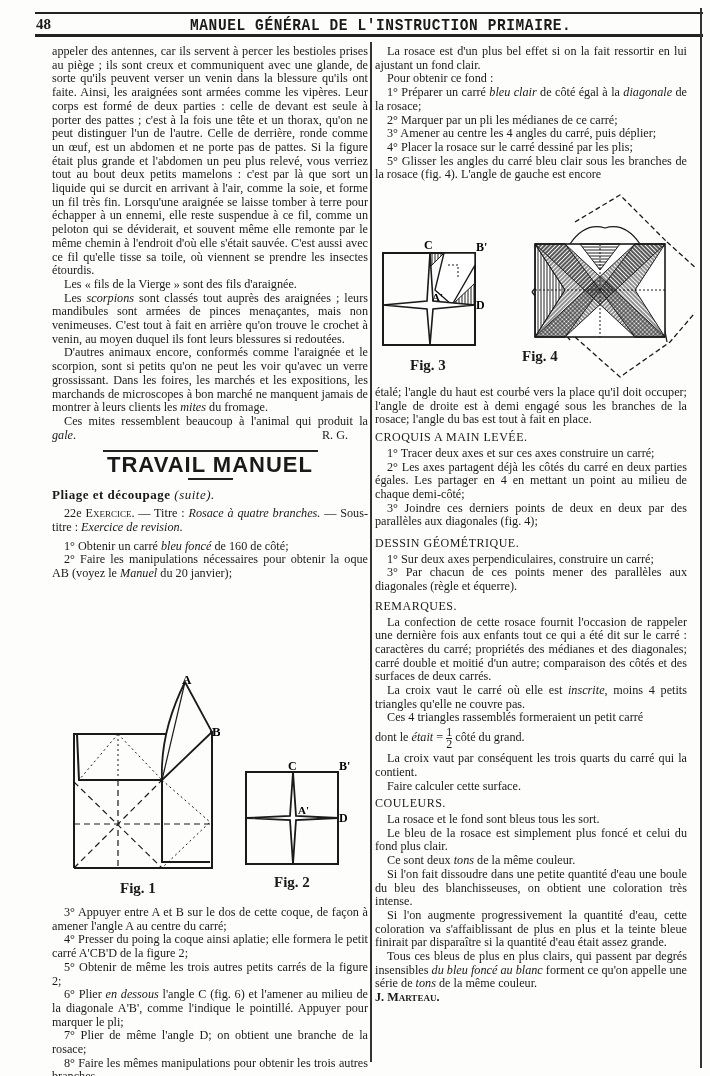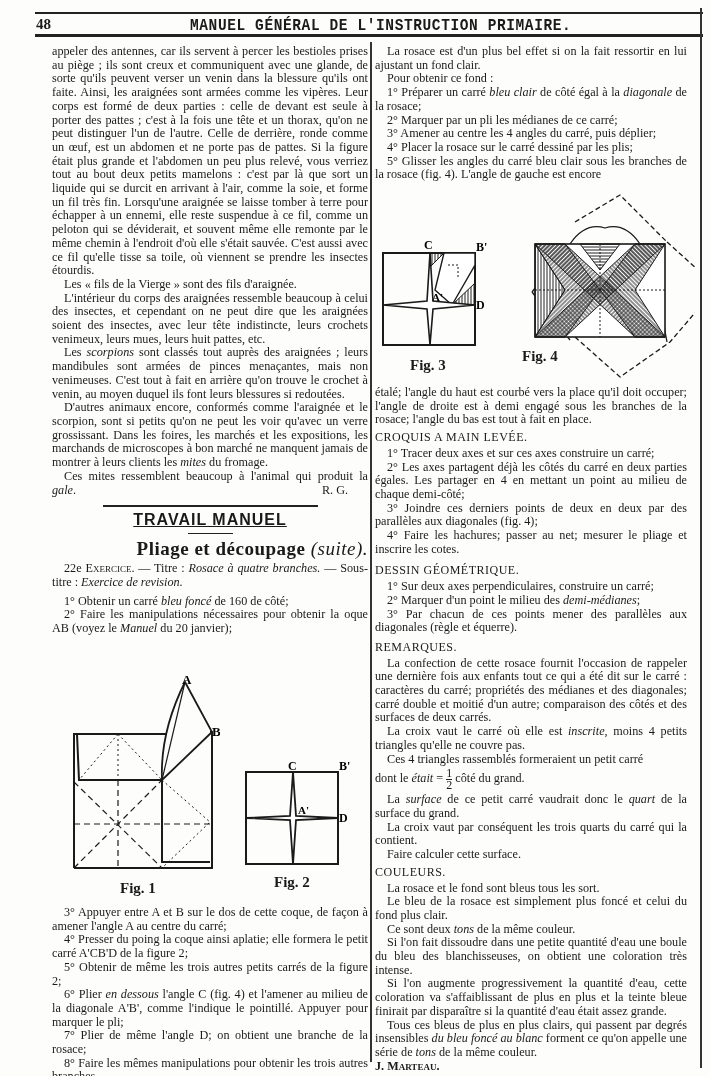--- a/index.html
+++ b/index.html
@@ -13,24 +13,24 @@
   .runhead { position:absolute; left:190px; top:16px; font-size:14.5px; font-weight:bold; letter-spacing:0.6px;
              font-family:"Liberation Mono","DejaVu Sans Mono",monospace; transform:scaleY(1.2); transform-origin:top left;}
   .col { position:absolute; font-size:12.2px; line-height:13.7px; text-align:justify; }
   .col p { margin:0; }
   .ind { text-indent:12px; }
   .colL { left:52px; top:45px; width:316px; }
   .colR { left:375px; top:45px; width:312px; }
   .vrule { position:absolute; left:370px; top:42px; width:2px; height:1020px; background:#333; }
   .sig { }
   .hr-short { width:215px; height:2px; background:#222; margin:8px auto 6px; }
-  .big-title { font-family:"Liberation Sans","DejaVu Sans",sans-serif; font-weight:bold; font-size:16px;
-               text-align:center; letter-spacing:1px; margin-top:6px;text-decoration:underline; }
+  .big-title { font-family:"Liberation Sans","DejaVu Sans",sans-serif; font-weight:bold; font-size:22px;
+               text-align:center; letter-spacing:1px; margin-top:6px; }
   .tiny-rule { width:45px; height:1.5px; background:#222; margin:6px auto 8px; }
-  .subtitle { text-align:right; font-weight:bold; font-size:19px; letter-spacing:0.5px; margin-bottom:6px;}
+  .subtitle { text-align:left; font-weight:bold; font-size:13px; letter-spacing:0.5px; margin-bottom:6px;}
   .sect { font-size:12px; letter-spacing:0.5px; margin:4px 0 2px; }
   .fig { position:absolute; }
   .figlabel { font-size:15px; font-weight:bold; font-family:"Liberation Serif",serif; }
   .sc { font-variant:small-caps; }
   .frac { display:inline-block; vertical-align:middle; text-align:center; line-height:11px; font-size:12px; }
   .frac span { display:block; }
   .frac .den { border-top:1px solid #222; }
 </style>
 </head>
 <body>
@@ -39,21 +39,20 @@
   <div class="rule-top"></div>
   <div class="pagenum">48</div>
   <div class="runhead">MANUEL GÉNÉRAL DE L'INSTRUCTION PRIMAIRE.</div>
   <div class="rule-bot"></div>
   <div class="edge"></div>
   <div class="vrule"></div>
 
   <div class="col colL">
     <p>appeler des antennes, car ils servent à percer les bestioles prises au piège ; ils sont creux et communiquent avec une glande, de sorte qu'ils peuvent verser un venin dans la blessure qu'ils ont faite. Ainsi, les araignées sont armées comme les vipères. Leur corps est formé de deux parties : celle de devant est seule à porter des pattes ; c'est à la fois une tête et un thorax, qu'on ne peut distinguer l'un de l'autre. Celle de derrière, ronde comme un œuf, est un abdomen et ne porte pas de pattes. Si la figure était plus grande et l'abdomen un peu plus relevé, vous verriez tout au bout deux petits mamelons : c'est par là que sort un liquide qui se durcit en arrivant à l'air, comme la soie, et forme un fil très fin. Lorsqu'une araignée se laisse tomber à terre pour échapper à un ennemi, elle reste suspendue à ce fil, comme un peloton qui se déviderait, et souvent même elle remonte par le même chemin à l'endroit d'où elle s'était sauvée. C'est aussi avec ce fil qu'elle tisse sa toile, où viennent se prendre les insectes étourdis.</p>
     <p class="ind">Les « fils de la Vierge » sont des fils d'araignée.</p>
-    <p class="ind">L'intérieur du corps des araignées ressemble beaucoup à celui des insectes, et cependant on ne peut dire que les araignées soient des insectes, avec leur tête indistincte, leurs crochets venimeux, leurs mues, leurs huit pattes, etc.</p>
     <p class="ind"><span>Les </span><i>scorpions</i><span> sont classés tout auprès des araignées ; leurs mandibules sont armées de pinces menaçantes, mais non venimeuses. C'est tout à fait en arrière qu'on trouve le crochet à venin, au moyen duquel ils font leurs blessures si redoutées.</span></p>
     <p class="ind"><span>D'autres animaux encore, conformés comme l'araignée et le scorpion, sont si petits qu'on ne peut les voir qu'avec un verre grossissant. Dans les foires, les marchés et les expositions, les marchands de microscopes à bon marché ne manquent jamais de montrer à leurs clients les </span><i>mites</i><span> du fromage.</span></p>
     <p class="ind"><span>Ces mites ressemblent beaucoup à l'animal qui produit la </span><i>gale</i><span>.</span><span style="float:right;margin-right:20px">R. G.</span></p>
 
     <div class="hr-short"></div>
     <div class="big-title">TRAVAIL MANUEL</div>
     <div class="tiny-rule"></div>
     <div class="subtitle"><span>Pliage et découpage</span> <i style="font-weight:normal">(suite).</i></div>
 
     <p class="ind"><span>22e</span> <span class="sc">Exercice.</span><span> — Titre : </span><i>Rosace à quatre branches.</i><span> — Sous-titre : </span><i>Exercice de revision.</i></p>
@@ -89,21 +88,21 @@
     <text x="96" y="12" font-size="12" font-weight="bold" font-family="Liberation Serif, serif">B'</text>
     <text x="55" y="56" font-size="11" font-weight="bold" font-family="Liberation Serif, serif">A'</text>
     <text x="96" y="64" font-size="12" font-weight="bold" font-family="Liberation Serif, serif">D</text>
   </svg>
   <div class="fig figlabel" style="left:274px;top:874px">Fig. 2</div>
 
   <div class="col colL" style="top:906px">
     <p class="ind"><span>3°</span><span> Appuyer entre A et B sur le dos de cette coque, de façon à amener l'angle A au centre du carré;</span></p>
     <p class="ind"><span>4°</span><span> Presser du poing la coque ainsi aplatie; elle formera le petit carré A'CB'D de la figure 2;</span></p>
     <p class="ind"><span>5°</span><span> Obtenir de même les trois autres petits carrés de la figure 2;</span></p>
-    <p class="ind"><span>6°</span><span> Plier </span><i>en dessous</i><span> l'angle C (fig. 4) et l'amener au milieu de la diagonale A'B', comme l'indique le pointillé. Appuyer pour marquer le pli;</span></p>
+    <p class="ind"><span>6°</span><span> Plier </span><i>en dessous</i><span> l'angle C (fig. 6) et l'amener au milieu de la diagonale A'B', comme l'indique le pointillé. Appuyer pour marquer le pli;</span></p>
     <p class="ind"><span>7°</span><span> Plier de même l'angle D; on obtient une branche de la rosace;</span></p>
     <p class="ind"><span>8°</span><span> Faire les mêmes manipulations pour obtenir les trois autres branches.</span></p>
   </div>
 
   <div class="col colR">
     <p class="ind">La rosace est d'un plus bel effet si on la fait ressortir en lui ajustant un fond clair.</p>
     <p class="ind">Pour obtenir ce fond :</p>
     <p class="ind"><span>1°</span><span> Préparer un carré </span><i>bleu clair</i><span> de côté égal à la </span><i>diagonale</i><span> de la rosace;</span></p>
     <p class="ind"><span>2°</span><span> Marquer par un pli les médianes de ce carré;</span></p>
     <p class="ind"><span>3°</span><span> Amener au centre les 4 angles du carré, puis déplier;</span></p>
@@ -166,33 +165,30 @@
   </svg>
   <div class="fig figlabel" style="left:522px;top:348px">Fig. 4</div>
 
   <div class="col colR" style="top:386px">
     <p>étalé; l'angle du haut est courbé vers la place qu'il doit occuper; l'angle de droite est à demi engagé sous les branches de la rosace; l'angle du bas est tout à fait en place.</p>
 
     <div class="sect">CROQUIS A MAIN LEVÉE.</div>
     <p class="ind">1° Tracer deux axes et sur ces axes construire un carré;</p>
     <p class="ind">2° Les axes partagent déjà les côtés du carré en deux parties égales. Les partager en 4 en mettant un point au milieu de chaque demi-côté;</p>
     <p class="ind">3° Joindre ces derniers points de deux en deux par des parallèles aux diagonales (fig. 4);</p>
-    <p class="ind">4° Faire les hachures; passer au net; mesurer le pliage et inscrire les cotes.</p>
 
     <div class="sect" style="margin-top:8px">DESSIN GÉOMÉTRIQUE.</div>
     <p class="ind">1° Sur deux axes perpendiculaires, construire un carré;</p>
-    <p class="ind"><span>2° Marquer d'un point le milieu des </span><i>demi-médianes</i><span>;</span></p>
     <p class="ind">3° Par chacun de ces points mener des parallèles aux diagonales (règle et équerre).</p>
 
     <div class="sect" style="margin-top:6px">REMARQUES.</div>
     <p class="ind">La confection de cette rosace fournit l'occasion de rappeler une dernière fois aux enfants tout ce qui a été dit sur le carré : caractères du carré; propriétés des médianes et des diagonales; carré double et moitié d'un autre; comparaison des côtés et des surfaces de deux carrés.</p>
     <p class="ind"><span>La croix vaut le carré où elle est </span><i>inscrite</i><span>, moins 4 petits triangles qu'elle ne couvre pas.</span></p>
     <p class="ind">Ces 4 triangles rassemblés formeraient un petit carré</p>
     <p style="margin:2px 0"><span>dont le </span><i>était</i><span> = </span><span class="frac"><span>1</span><span class="den">2</span></span><span> côté du grand.</span></p>
-    <p class="ind"><span>La </span><i>surface</i><span> de ce petit carré vaudrait donc le </span><i>quart</i><span> de la surface du grand.</span></p>
     <p class="ind">La croix vaut par conséquent les trois quarts du carré qui la contient.</p>
     <p class="ind">Faire calculer cette surface.</p>
 
     <div class="sect" style="margin-top:4px">COULEURS.</div>
     <p class="ind">La rosace et le fond sont bleus tous les sort.</p>
     <p class="ind">Le bleu de la rosace est simplement plus foncé et celui du fond plus clair.</p>
     <p class="ind"><span>Ce sont deux </span><i>tons</i><span> de la même couleur.</span></p>
     <p class="ind">Si l'on fait dissoudre dans une petite quantité d'eau une boule du bleu des blanchisseuses, on obtient une coloration très intense.</p>
     <p class="ind">Si l'on augmente progressivement la quantité d'eau, cette coloration va s'affaiblissant de plus en plus et la teinte bleue finirait par disparaître si la quantité d'eau était assez grande.</p>
     <p class="ind"><span>Tous ces bleus de plus en plus clairs, qui passent par degrés insensibles </span><i>du bleu foncé au blanc</i><span> forment ce qu'on appelle une série de </span><i>tons</i><span> de la même couleur.</span></p>

